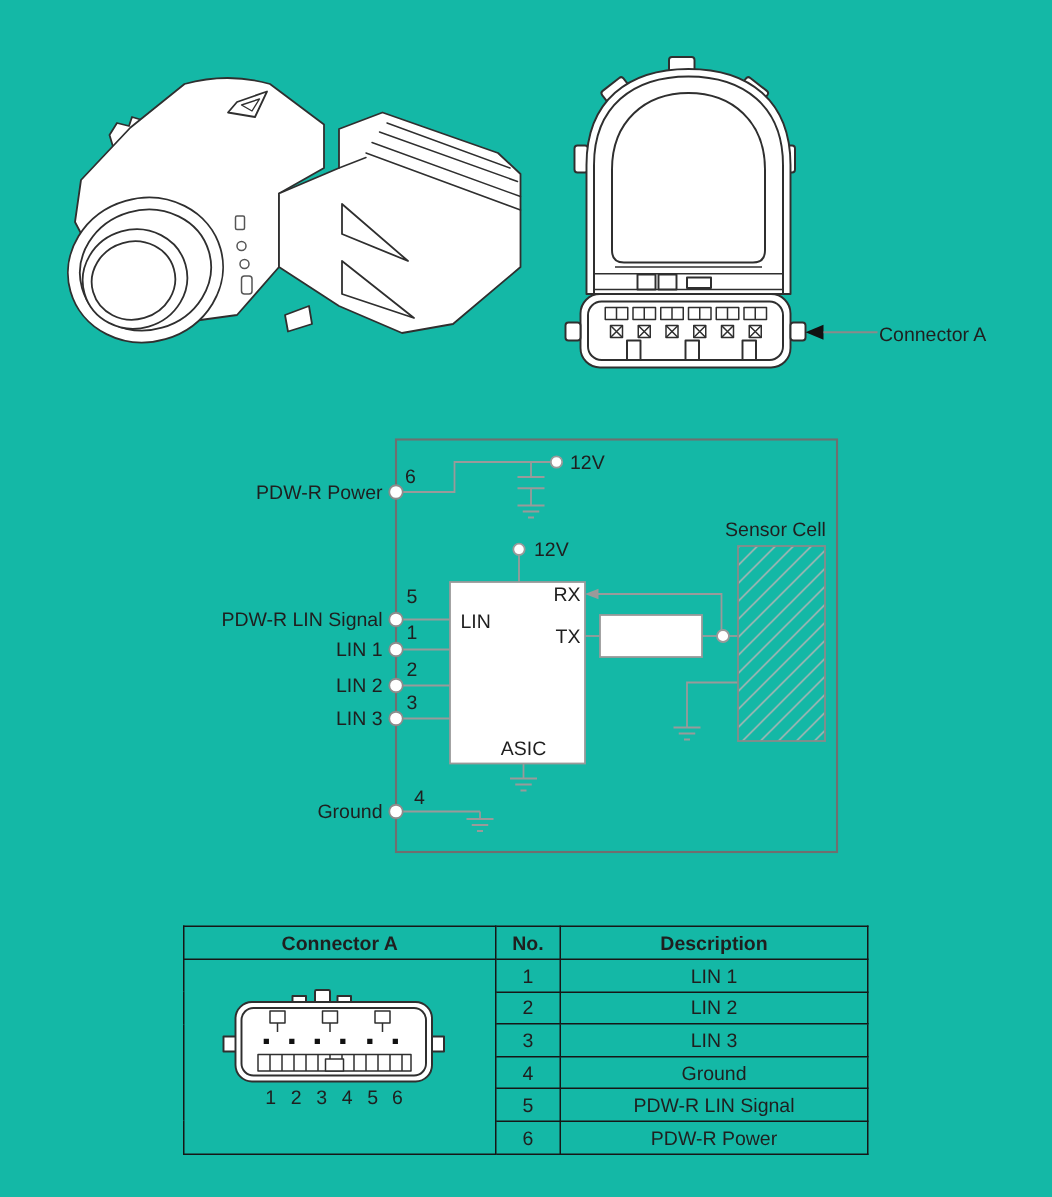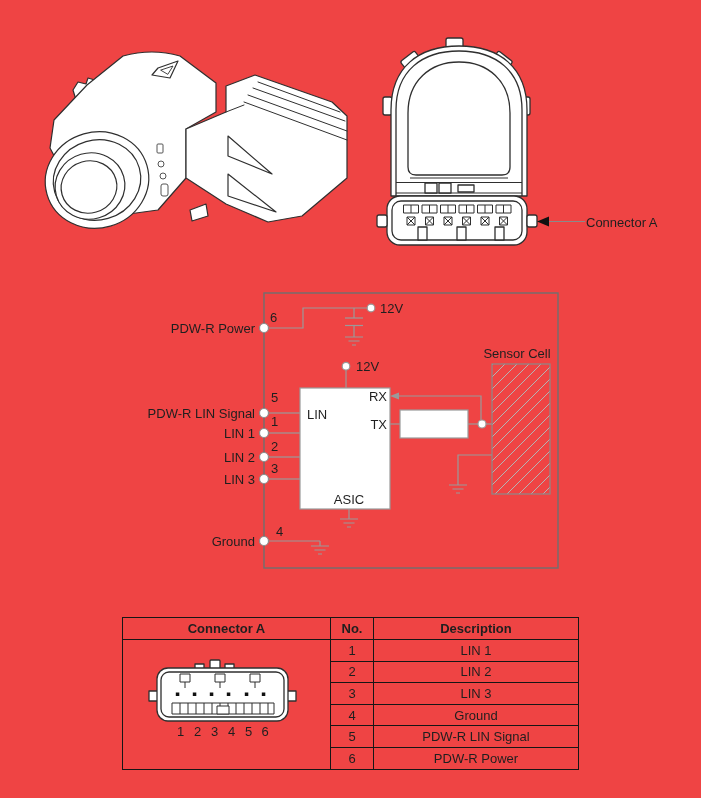--- a/index.html
+++ b/index.html
@@ -1,17 +1,17 @@
 <!DOCTYPE html>
 <html><head>
 <meta charset="utf-8">
 <style>
   html,body{margin:0;padding:0;background:#fff;}
   .stage{
-    position:relative;width:701px;height:798px;background:#ef4444;overflow:hidden;
+    position:relative;width:701px;height:798px;background:#14b8a6;overflow:hidden;
     font-family:"Liberation Sans",sans-serif;color:#1f1f1f;
   }
   .abs{position:absolute;}
   svg text{font-family:"Liberation Sans",sans-serif;font-size:13px;fill:#1f1f1f;}
   .callout-label{
     position:absolute;left:586px;top:215px;font-size:13px;color:#1f1f1f;white-space:nowrap;
   }
   table.pin-table{
     position:absolute;left:122px;top:617px;width:456px;
     border-collapse:collapse;table-layout:fixed;

